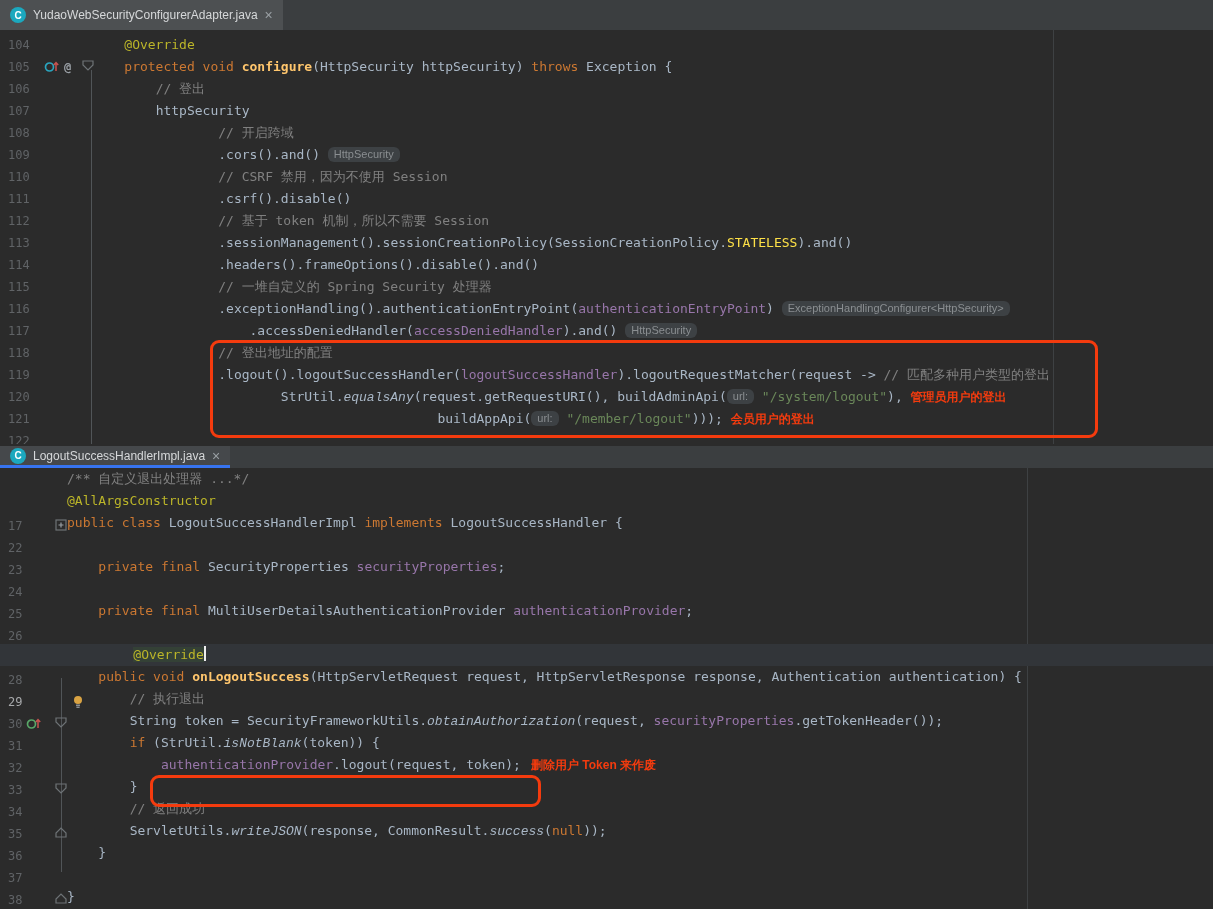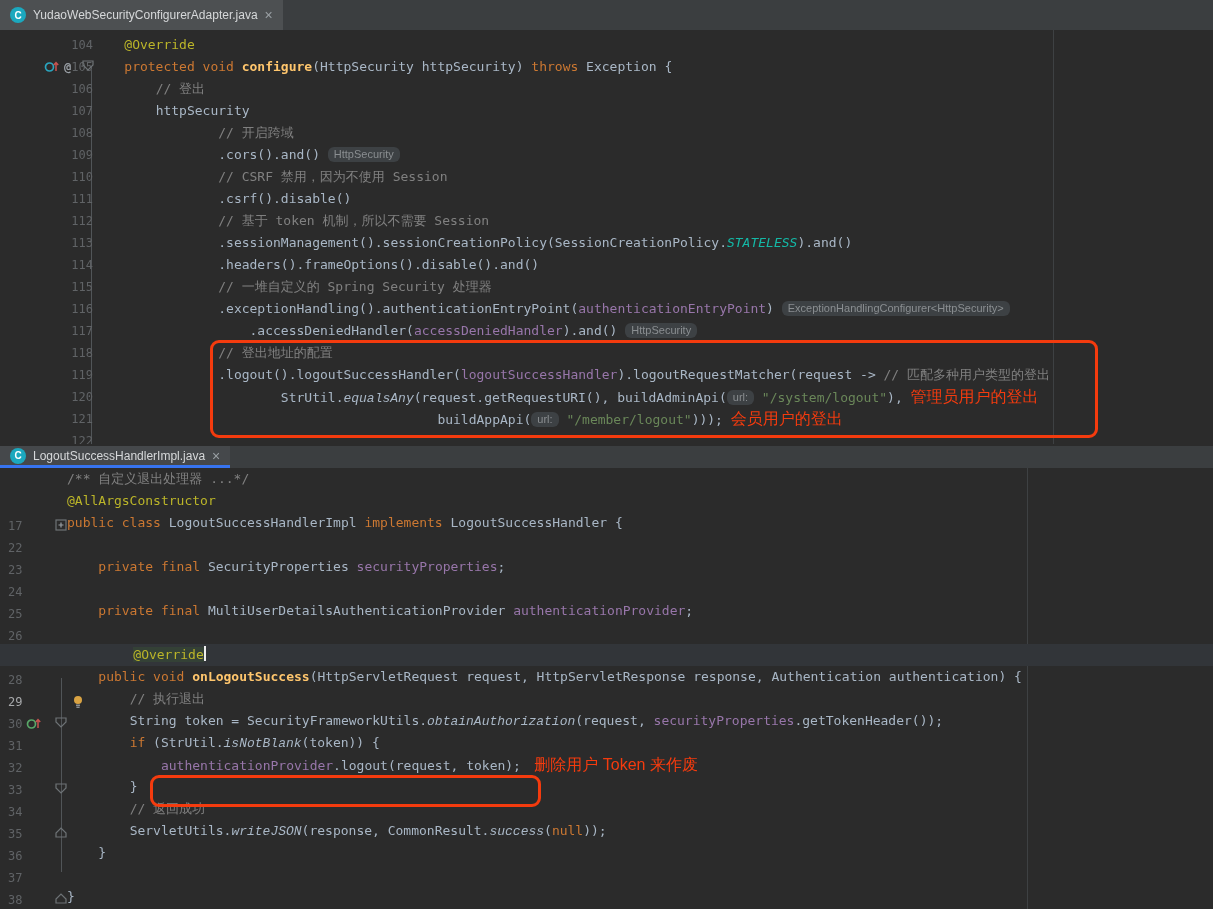--- a/index.html
+++ b/index.html
@@ -12,21 +12,21 @@
   .tabbar-top{height:30px;}
   .tabbar-bottom{height:22px;}
   .tab{display:flex;align-items:center;gap:7px;padding:0 10px;cursor:pointer;}
   .tab-top{background:#4d5052;}
   .tab-bottom{background:#45484b;border-bottom:3px solid #3774f0;}
   .classicon{width:16px;height:16px;border-radius:50%;background:#1ca8be;color:#fff;
              font-size:10px;font-weight:bold;display:grid;place-items:center;flex:0 0 16px;}
   .tablabel{color:#d6d8da;font-size:12px;white-space:nowrap;}
   .tabclose{color:#9aa0a4;font-size:14px;line-height:1;}
   .editor{position:relative;overflow:hidden;background:#2b2b2b;}
-  .editor-top{height:414px;text-align:right;}
+  .editor-top{height:414px;}
   .editor-bottom{height:441px;}
   .rows-top{padding-top:4px;}
   .marginguide{position:absolute;top:0;bottom:0;width:1px;background:#3e4143;z-index:0;}
   .foldline{position:absolute;width:1px;background:#515558;z-index:0;}
   .row{display:flex;height:22px;position:relative;z-index:1;}
   .row.current{background:#323539;gap:35px;}
   .gutter{position:relative;flex:none;}
   .g0{width:93px;}
   .g1{width:67px;margin-top:47px;}
   .lnum{display:inline-block;padding-left:8px;color:#606366;font-size:12px;line-height:22px;
@@ -39,22 +39,22 @@
            font-size:13px;line-height:22px;font-weight:500;}
   .s-def{color:#a9b7c6;}
   .s-kw{color:#cc7832;}
   .s-ann{color:#bbb529;}
   .s-annc{color:#bbb529;background:#344136;}
   .s-cmt{color:#808080;}
   .s-str{color:#6a8759;}
   .s-field{color:#9876aa;}
   .s-mdecl{color:#ffc66d;font-weight:600;}
   .s-staticm{color:#a9b7c6;font-style:italic;font-family:Liberation Mono, monospace;}
-  .s-staticf{color:#14b8a6;font-style:italic;}
-  .s-red{color:#f43b0e;font-weight:400;font-size:16px;font-family:"Liberation Sans",sans-serif;}
+  .s-staticf{color:#fde047;}
+  .s-red{color:#f43b0e;font-weight:700;font-size:12px;font-family:"Liberation Sans",sans-serif;}
   .s-caret{display:inline-block;width:2px;height:15px;background:#ededed;vertical-align:-2px;}
   .s-inlay{display:inline-block;background:#3d4144;color:#8a8e91;border-radius:6px;
            padding:1px 6px;font-size:11px;line-height:13px;vertical-align:1px;
            font-family:"Liberation Sans",sans-serif;}
   .redbox{position:absolute;border:3px solid #f43b0e;border-radius:9px;z-index:2;pointer-events:none;}
 </style>
 </head>
 <body>
 
 <div class="app">

